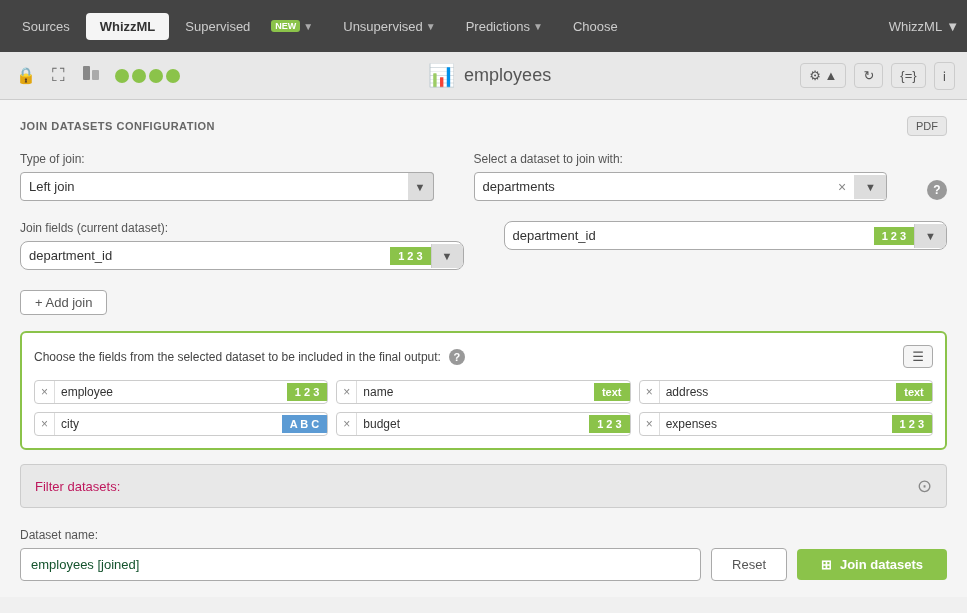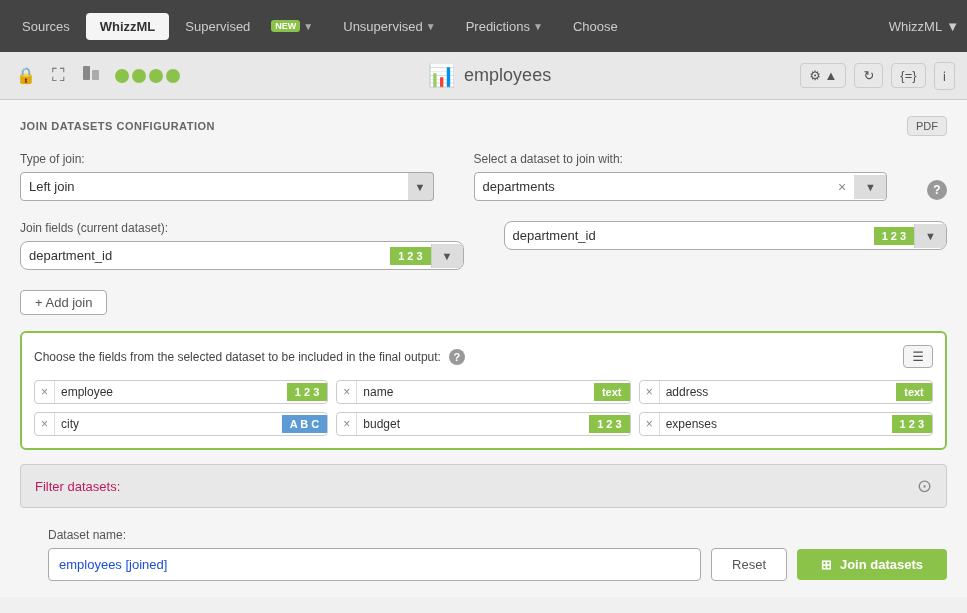--- a/index.html
+++ b/index.html
@@ -369,40 +369,39 @@
       color: #be185d;
     }
     .filter-icon {
       color: #888;
       font-size: 18px;
     }
 
     
     .bottom-row {
       margin-top: 8px;
-      margin-left: 28px;
     }
     .dataset-name-label {
       font-size: 12px;
       color: #555;
       margin-bottom: 6px;
       display: block;
     }
     .bottom-controls {
       display: flex;
       align-items: center;
       gap: 10px;
     }
     .dataset-name-input {
       flex: 1;
       padding: 8px 10px;
       border: 1px solid #aaa;
       border-radius: 4px;
       font-size: 13px;
-      color: #1d4ed8;
+      color: #14532d;
       background: white;
     }
     .reset-btn {
       background: white;
       border: 1px solid #aaa;
       border-radius: 4px;
       padding: 8px 20px;
       font-size: 13px;
       color: #555;
       cursor: pointer;

